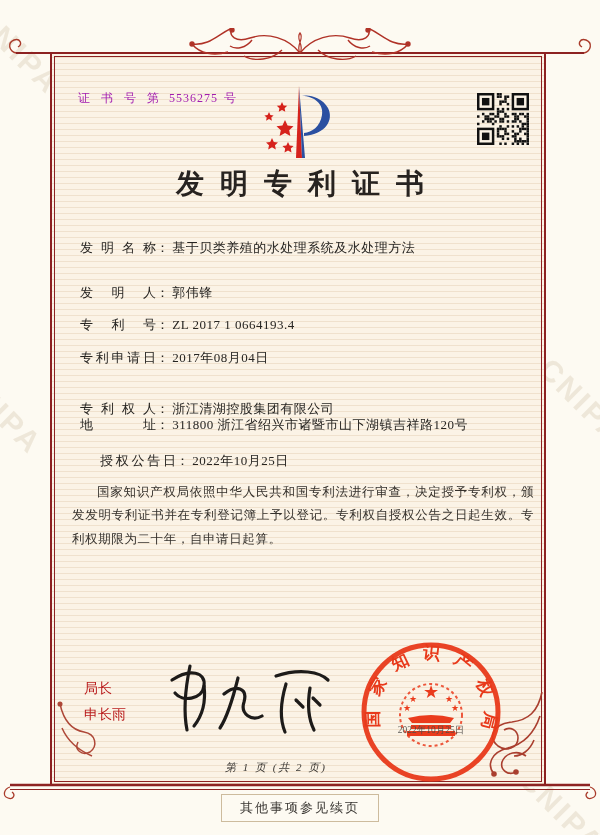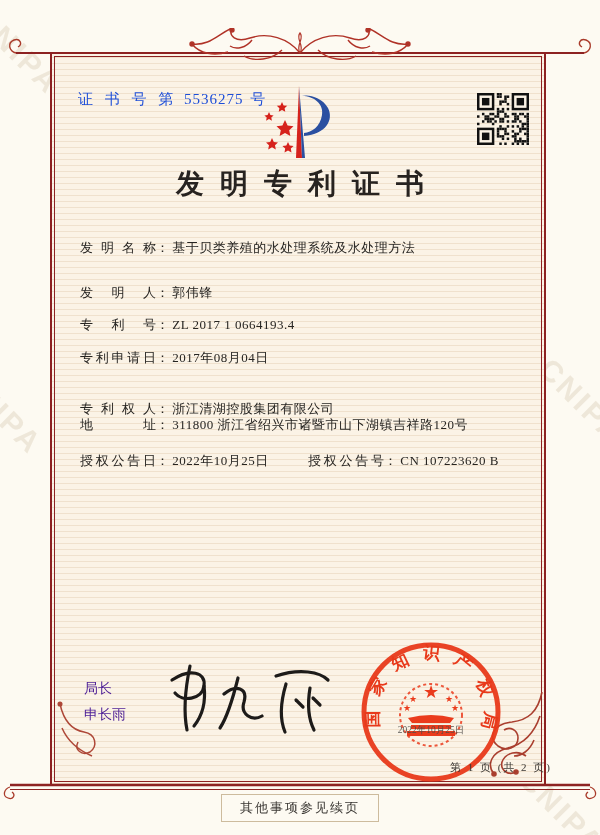--- a/index.html
+++ b/index.html
@@ -24,48 +24,48 @@
     position:absolute;left:50px;top:52px;width:496px;height:734px;
     border:2.5px solid #8d2222;box-sizing:border-box;
     background:
       repeating-linear-gradient(0deg, rgba(213,184,148,0.30) 0px, rgba(213,184,148,0.30) 1px, rgba(0,0,0,0) 1px, rgba(0,0,0,0) 6px),
       #fbf3e6;
   }
   .frame::before{
     content:"";position:absolute;inset:2px;border:1px solid #8d2222;pointer-events:none;
   }
   .ornament{position:absolute;pointer-events:none;}
-  .cert-no{position:absolute;left:78px;top:90px;font-size:15px;color:#1d4ed8;}
+  .cert-no{position:absolute;left:78px;top:90px;font-size:12px;color:#a21caf;}
   .cert-no .lbl{letter-spacing:4px;}
   .cert-no .num{letter-spacing:1px;margin:0 3px;}
   .logo{position:absolute;left:252px;top:82px;}
   .qr{position:absolute;left:477px;top:93px;}
   .title{
     position:absolute;left:0;top:165px;width:600px;text-align:center;
     font-size:28px;font-weight:bold;letter-spacing:16px;color:#272320;text-indent:16px;
   }
   .fields{position:absolute;left:80px;top:0;width:450px;font-size:13px;color:#262421;}
   .frow{position:absolute;left:0;width:450px;white-space:nowrap;font-family:Liberation Serif, serif;}
   .r0{top:239px;} .r1{top:284px;} .r2{top:316px;} .r3{top:349px;}
-  .r4{top:400px;} .r5{top:416px;} .r6{top:452px;display:flex;}
+  .r4{top:400px;} .r5{top:416px;} .r6{top:452px;display:flex;margin-left:20px;}
   .flabel{display:inline-block;width:76px;text-align:justify;text-align-last:justify;vertical-align:top;}
   .fcolon{display:inline-block;}
   .fvalue{letter-spacing:0.5px;}
   .pair1{flex:0 0 228px;}
   .paras{
     position:absolute;left:72px;top:481px;width:462px;
     font-size:12.5px;line-height:1.86;letter-spacing:0.6px;color:#35312c;text-align:justify;
   }
   .paras p{margin:0;text-indent:2em;}
-  .director{position:absolute;left:84px;top:676px;font-size:14px;line-height:1.85;color:#4c1d95;}
+  .director{position:absolute;left:84px;top:676px;font-size:14px;line-height:1.85;color:#b91c1c;}
   .signature{position:absolute;left:158px;top:650px;}
   .seal{position:absolute;left:358px;top:636px;}
   .page-info{
-    position:absolute;left:0;top:760px;width:552px;text-align:right;
-    font-size:11px;letter-spacing:2px;color:#3a3733;
+    position:absolute;left:0;top:760px;width:552px;text-align:center;
+    font-size:11px;letter-spacing:2px;color:#3a3733;font-style:italic;
   }
   .bottom-band{position:absolute;left:0;top:779px;width:600px;}
   .continuation{
     position:absolute;left:50%;top:794px;transform:translateX(-50%);
     border:1px solid #cdbb9d;background:rgba(253,250,242,0.6);
     padding:4px 18px;font-size:13px;letter-spacing:2px;color:#3a3733;white-space:nowrap;
   }
 </style>
 </head>
 <body>
@@ -298,28 +298,25 @@
     </div>
     <div class="frow r5">
       <span class="flabel">地址</span><span class="fcolon">：</span>
       <span class="fvalue">311800 浙江省绍兴市诸暨市山下湖镇吉祥路120号</span>
     </div>
     <div class="frow r6">
       <span class="pair1">
         <span class="flabel">授权公告日</span><span class="fcolon">：</span>
         <span class="fvalue">2022年10月25日</span>
       </span>
-      <span>
-        <span class="flabel">授权公告号</span><span class="fcolon">：</span>
-        <span class="fvalue">CN 107223620 B</span>
-      </span>
     </div>
   </div>
 
   <div class="paras">
+    <p>国家知识产权局依照中华人民共和国专利法进行审查，决定授予专利权，颁发发明专利证书并在专利登记簿上予以登记。专利权自授权公告之日起生效。专利权期限为二十年，自申请日起算。</p>
   </div>
 
   <div class="director">
     <div>局长</div>
     <div>申长雨</div>
   </div>
 
   <svg class="signature" width="178" height="94" viewBox="0 0 178 94">
     <g stroke="#1d1b19" stroke-width="3.2" stroke-linecap="round" fill="none">
       <path d="M32,16 C27,40 25,60 29,80"></path>

